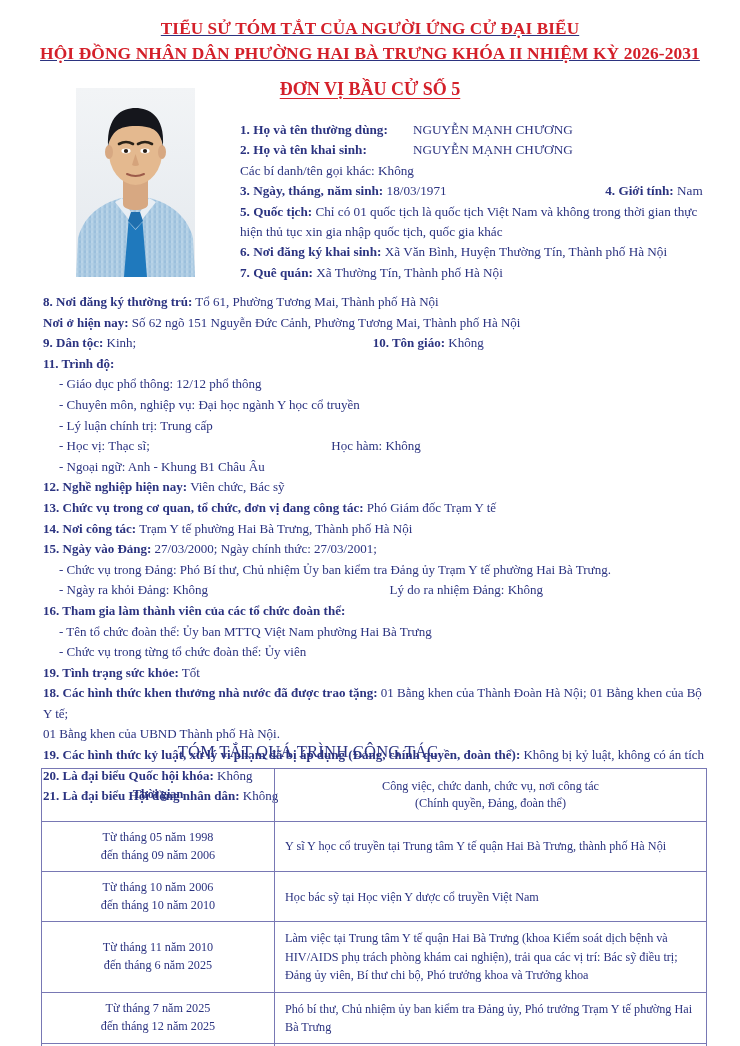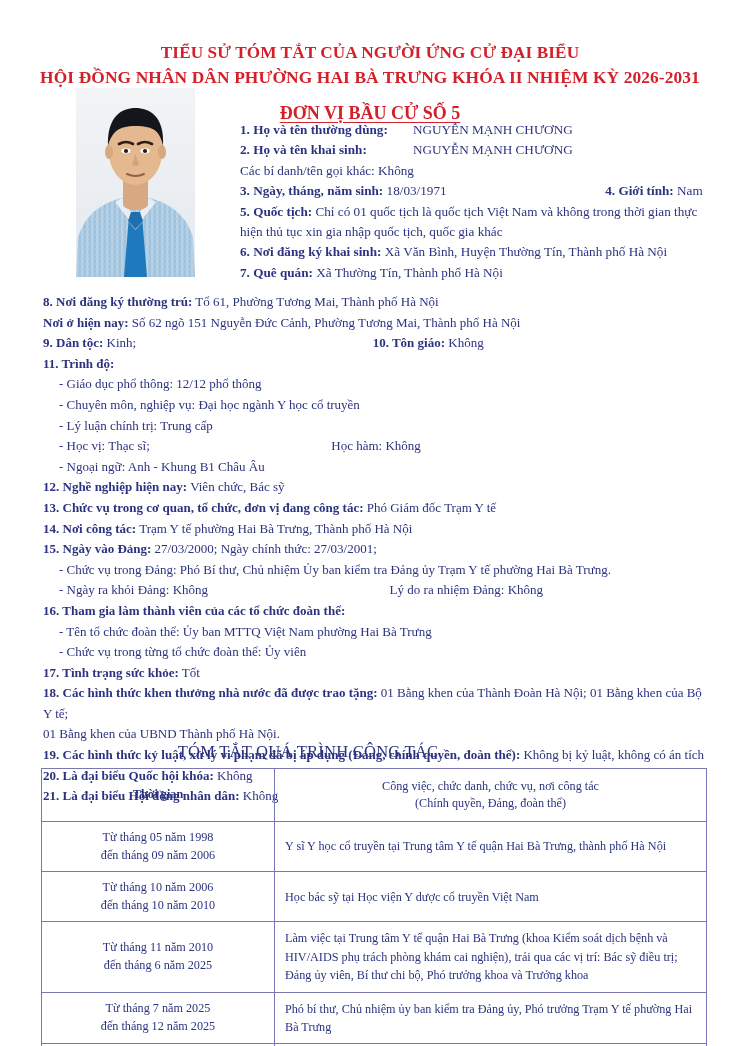--- a/index.html
+++ b/index.html
@@ -19,22 +19,23 @@
   .page {
     position: relative;
     width: 740px;
     height: 1046px;
     box-sizing: border-box;
     padding: 0 33px;
   }
 
   
   .title-block {
-    padding-top: 40px;
+    padding-top: 16px;
     text-align: center;
+    text-decoration: underline;
   }
   .title-line {
     color: #d4202a;
     font-weight: bold;
     font-size: 17.2px;
     line-height: 25px;
     letter-spacing: 0.1px;
     white-space: nowrap;
   }
   .title-line.l2 { font-size: 17.4px; }
@@ -284,21 +285,21 @@
       <span>Lý do ra nhiệm Đảng: Không</span>
     </div>
 
     <div class="ln">
       <b>16. Tham gia làm thành viên của các tổ chức đoàn thể:</b>
     </div>
     <div class="ln indent">- Tên tổ chức đoàn thể: Ủy ban MTTQ Việt Nam phường Hai Bà Trưng</div>
     <div class="ln indent">- Chức vụ trong từng tổ chức đoàn thể: Ủy viên</div>
 
     <div class="ln">
-      <b>17. Tình trạng sức khỏe:</b>
+      <b>19. Tình trạng sức khỏe:</b>
       <span>Tốt</span>
     </div>
 
     <div class="ln">
       <b>18. Các hình thức khen thưởng nhà nước đã được trao tặng:</b>
       <span>01 Bằng khen của Thành Đoàn Hà Nội; 01 Bằng khen của Bộ Y tế;</span>
     </div>
     <div class="ln">01 Bằng khen của UBND Thành phố Hà Nội.</div>
 
     <div class="ln">

